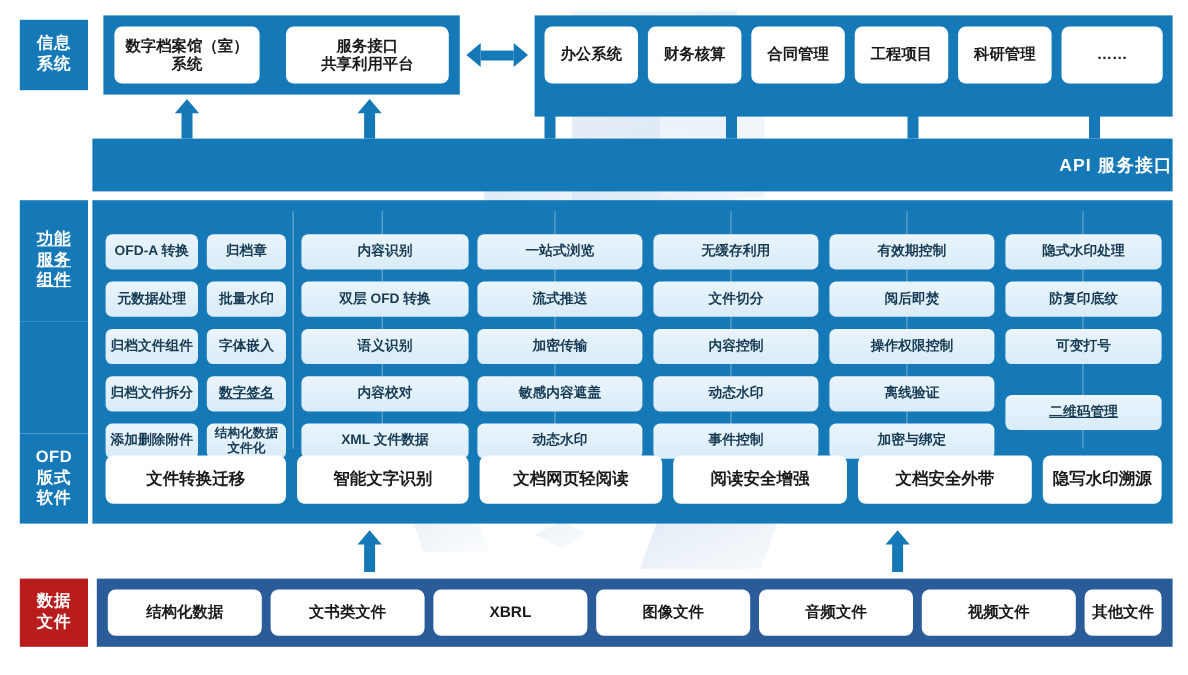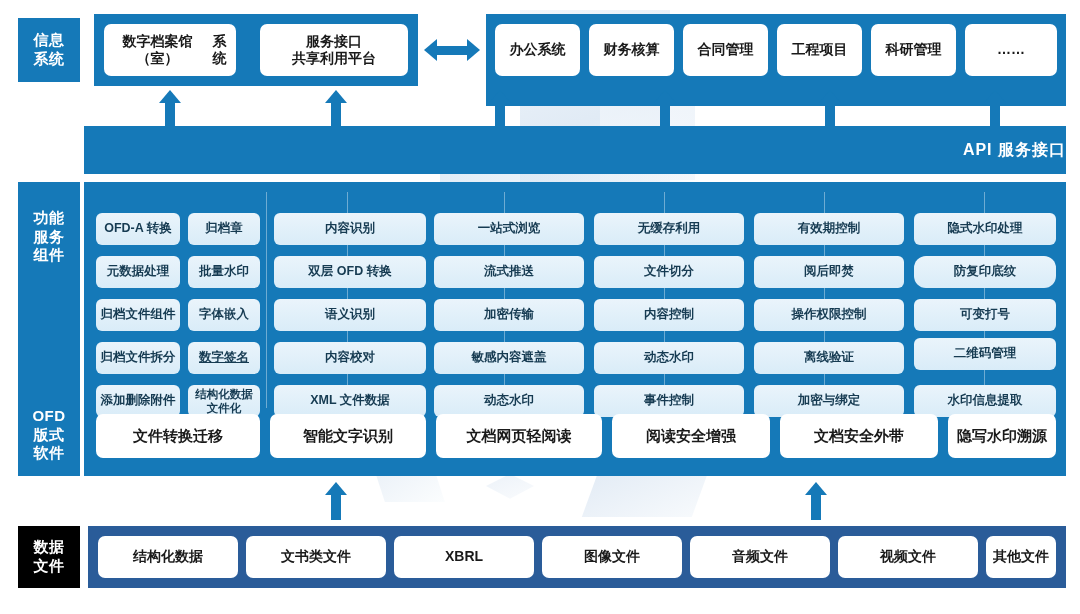--- a/index.html
+++ b/index.html
@@ -30,21 +30,21 @@
 
   .root{position:relative;z-index:1;width:1080px;height:614px;}
 
   
   .side-label{
     background:#1579b8;color:#ffffff;font-weight:bold;
     display:flex;flex-direction:column;align-items:center;justify-content:center;
     font-size:15px;line-height:1.25;letter-spacing:.5px;
     position:absolute;
   }
-  .side-label.dark{background:#000000;text-align:center;}
+  .side-label.dark{background:#b91c1c;text-align:center;}
   .band{position:absolute;background:#1579b8;}
   .band.dark{background:#2a5c99;}
 
   .chip{
     background:#ffffff;border-radius:7px;
     display:flex;align-items:center;justify-content:center;
     text-align:center;color:#1a1a1a;font-size:14px;font-weight:bold;
     line-height:1.25;box-sizing:border-box;padding:2px 4px;
   }
   .chip.light{
@@ -86,21 +86,21 @@
 </div>
 
 <div class="root">
 
   <div class="side-label" style="left:18px;top:18px;width:62px;height:64px;text-align:right;">
     <span>信息</span>
     <span>系统</span>
   </div>
 
   <div class="band" style="left:94px;top:14px;width:324px;height:72px;">
-    <div class="chip" style="position:absolute;left:10px;top:10px;width:132px;height:52px;flex-direction:row;">
+    <div class="chip" style="position:absolute;left:10px;top:10px;width:132px;height:52px;flex-direction:column;">
       <span>数字档案馆（室）</span>
       <span>系统</span>
     </div>
     <div class="chip" style="position:absolute;left:166px;top:10px;width:148px;height:52px;flex-direction:column;">
       <span>服务接口</span>
       <span>共享利用平台</span>
     </div>
   </div>
 
   <div class="dbl-arrow" style="left:424px;top:39px;width:56px;height:22px;">
@@ -140,21 +140,21 @@
   </div>
   <div class="arrow-up" style="left:995px;top:90px;">
     <div class="head" style="left:-11px;top:0;"></div>
     <div class="shaft" style="left:-5px;top:12px;width:10px;height:24px;"></div>
   </div>
 
   <div class="api-bar" style="left:84px;top:126px;width:982px;height:48px;justify-content:flex-end;">
     <span>API 服务接口</span>
   </div>
 
-  <div class="side-label" style="left:18px;top:182px;width:62px;height:110px;">
+  <div class="side-label" style="left:18px;top:182px;width:62px;height:110px;text-decoration:underline;">
     <span>功能</span>
     <span>服务</span>
     <span>组件</span>
   </div>
   <div class="band" style="left:18px;top:292px;width:62px;height:102px;"></div>
   <div class="side-label" style="left:18px;top:394px;width:62px;height:82px;">
     <span>OFD</span>
     <span>版式</span>
     <span>软件</span>
   </div>
@@ -199,24 +199,23 @@
     <div class="chip light" style="position:absolute;left:510px;top:140px;width:150px;height:32px;">动态水印</div>
     <div class="chip light" style="position:absolute;left:510px;top:183px;width:150px;height:32px;">事件控制</div>
 
     <div class="chip light" style="position:absolute;left:670px;top:11px;width:150px;height:32px;">有效期控制</div>
     <div class="chip light" style="position:absolute;left:670px;top:54px;width:150px;height:32px;">阅后即焚</div>
     <div class="chip light" style="position:absolute;left:670px;top:97px;width:150px;height:32px;">操作权限控制</div>
     <div class="chip light" style="position:absolute;left:670px;top:140px;width:150px;height:32px;">离线验证</div>
     <div class="chip light" style="position:absolute;left:670px;top:183px;width:150px;height:32px;">加密与绑定</div>
 
     <div class="chip light" style="position:absolute;left:830px;top:11px;width:142px;height:32px;">隐式水印处理</div>
-    <div class="chip light" style="position:absolute;left:830px;top:54px;width:142px;height:32px;border-radius:12px;">防复印底纹</div>
+    <div class="chip light" style="position:absolute;left:830px;top:54px;width:142px;height:32px;">防复印底纹</div>
     <div class="chip light" style="position:absolute;left:830px;top:97px;width:142px;height:32px;">可变打号</div>
-    <div class="chip light" style="position:absolute;left:830px;top:136px;width:142px;height:32px;">二维码管理</div>
-    <div class="chip light" style="position:absolute;left:830px;top:183px;width:142px;height:32px;">水印信息提取</div>
+    <div class="chip light" style="position:absolute;left:830px;top:157px;width:142px;height:32px;text-decoration:underline;">二维码管理</div>
 
     <div class="chip big" style="position:absolute;left:12px;top:232px;width:164px;height:44px;">文件转换迁移</div>
     <div class="chip big" style="position:absolute;left:186px;top:232px;width:156px;height:44px;">智能文字识别</div>
     <div class="chip big" style="position:absolute;left:352px;top:232px;width:166px;height:44px;">文档网页轻阅读</div>
     <div class="chip big" style="position:absolute;left:528px;top:232px;width:158px;height:44px;">阅读安全增强</div>
     <div class="chip big" style="position:absolute;left:864px;top:232px;width:108px;height:44px;">隐写水印溯源</div>
     <div class="chip big" style="position:absolute;left:696px;top:232px;width:158px;height:44px;">文档安全外带</div>
   </div>
 
   <div class="arrow-up" style="left:336px;top:482px;">

